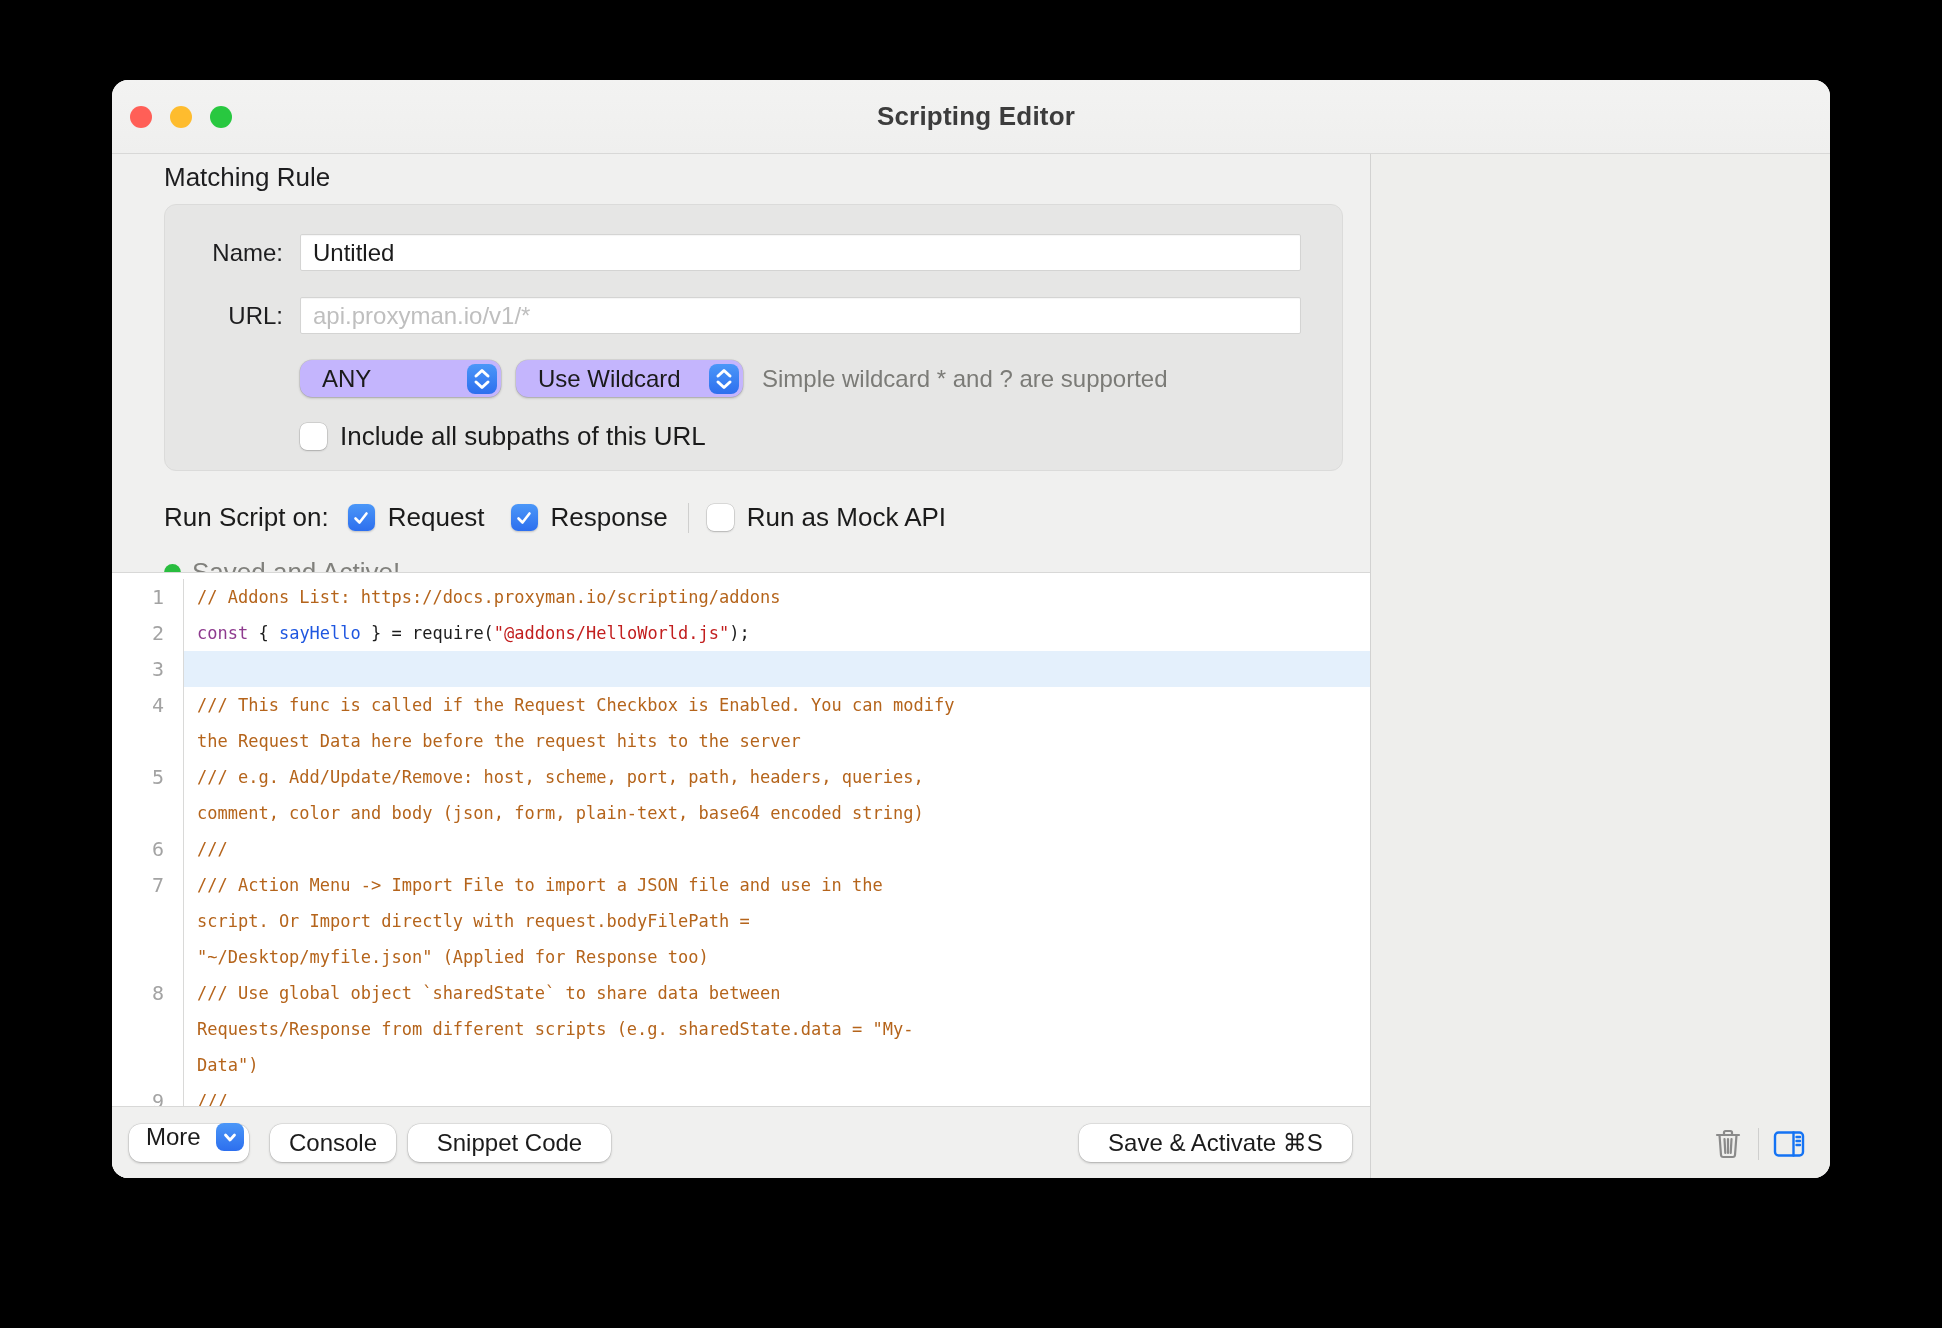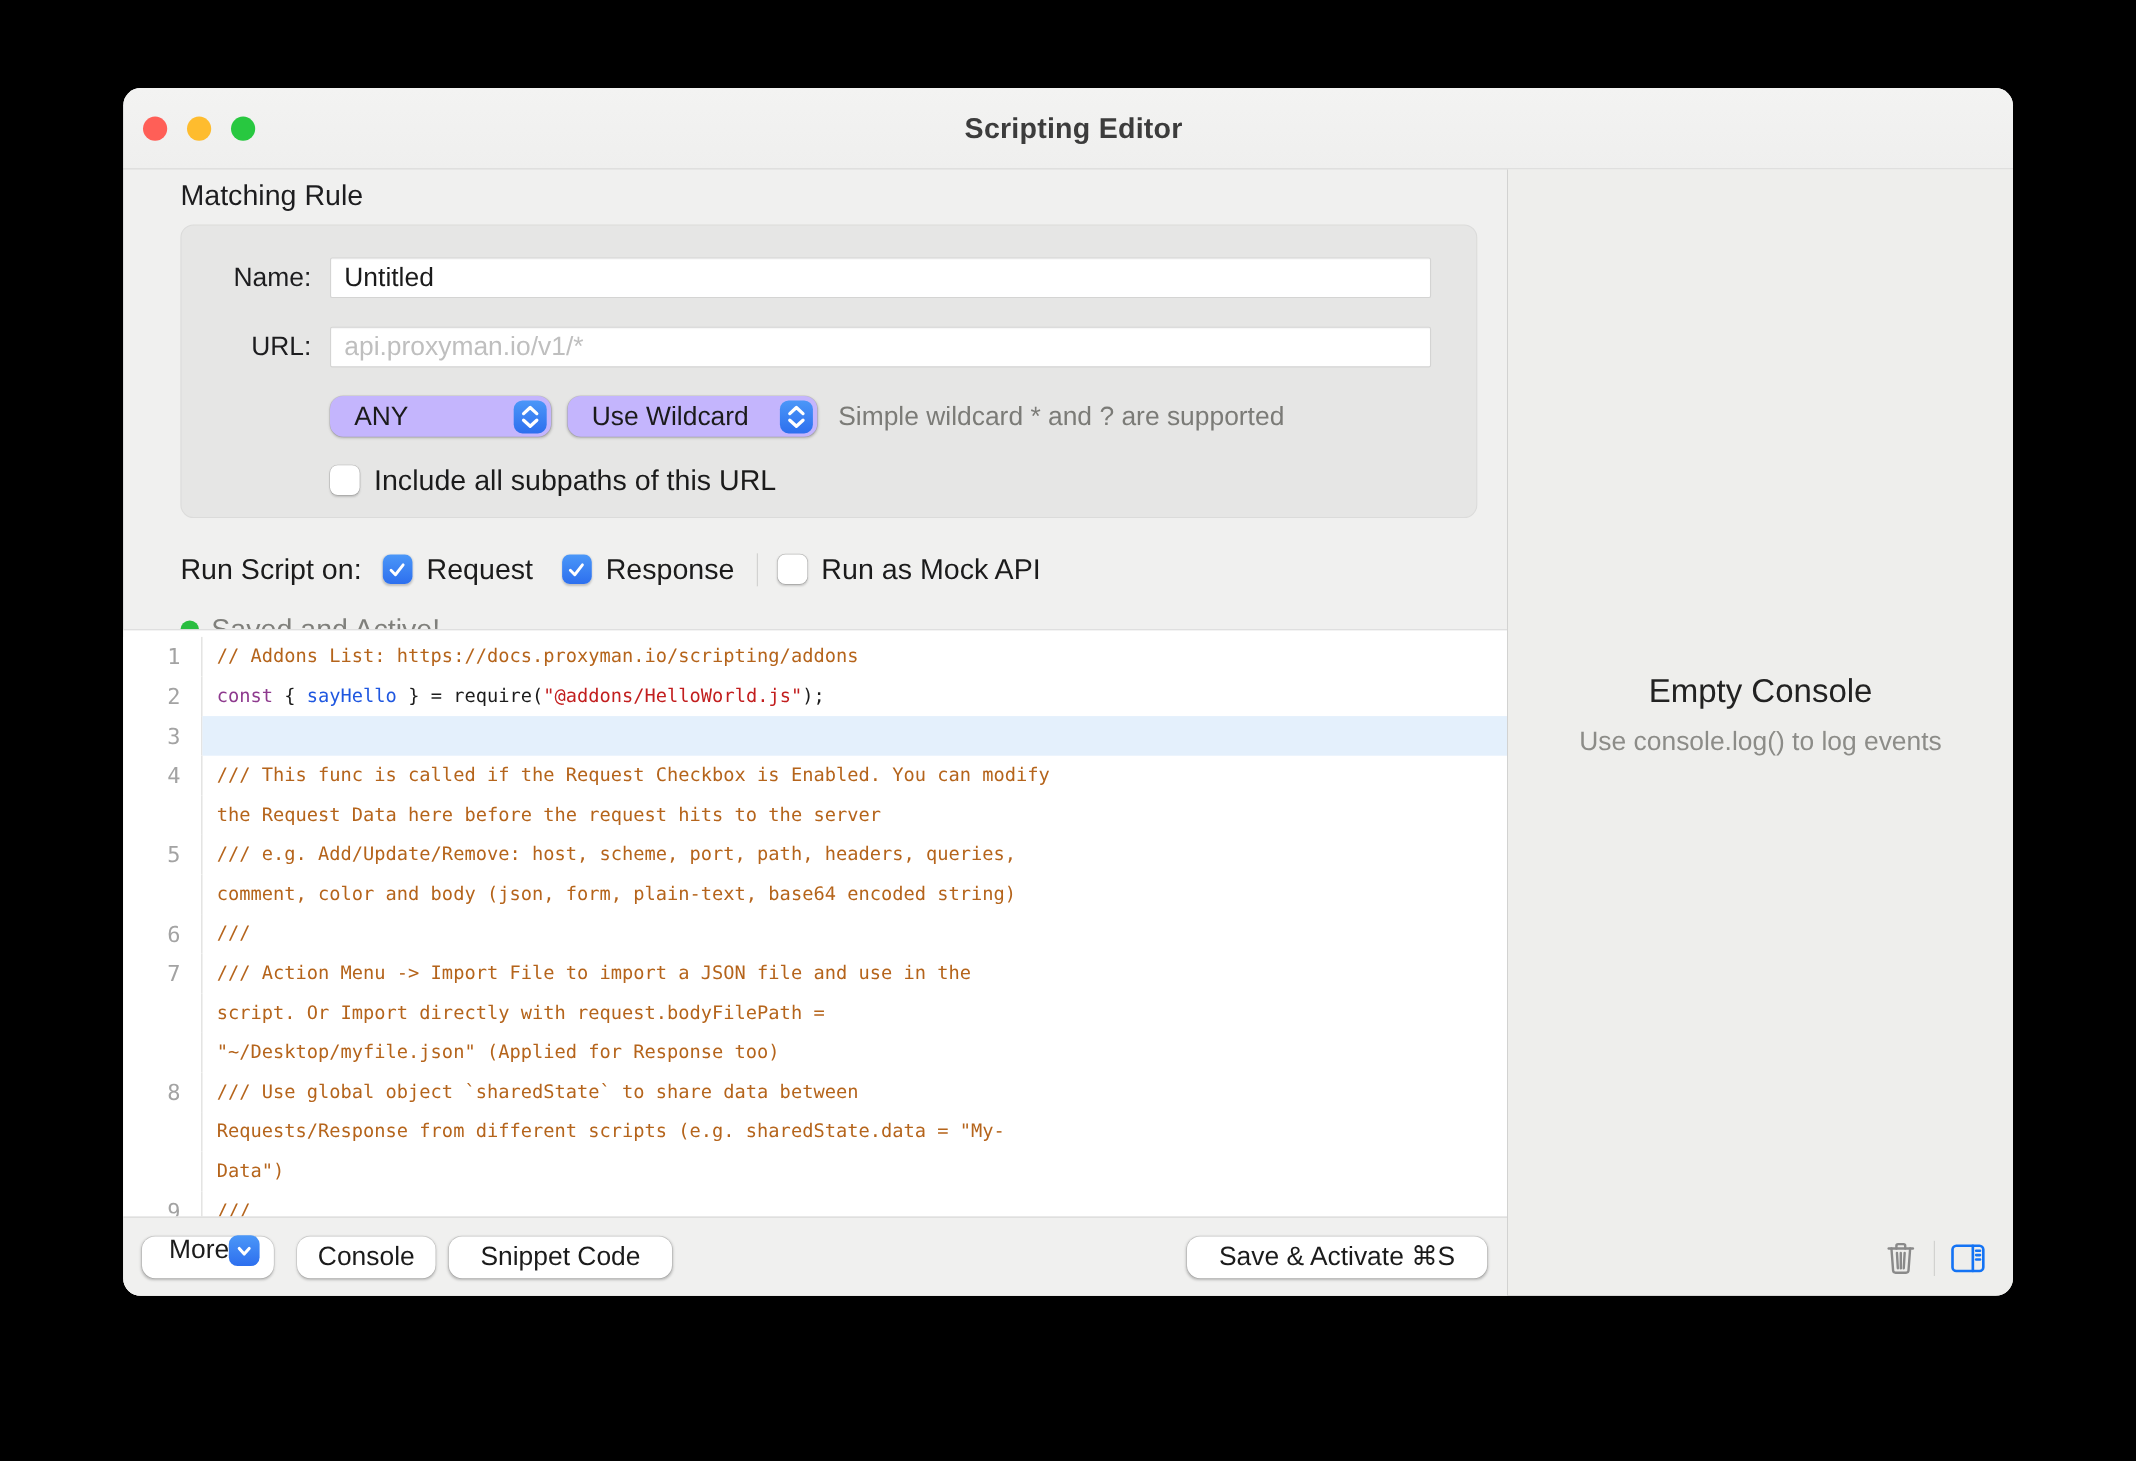--- a/index.html
+++ b/index.html
@@ -113,21 +113,21 @@
   .toolbar {
     flex:1; border-top:1px solid #D8D8D7; background:#F0F0EF;
     display:flex; align-items:center; padding:0 18px 0 17px;
   }
   .btn {
     height:38px; background:#FFFFFF; border:none; border-radius:12px;
     box-shadow:0 0 0 .5px rgba(0,0,0,.12), 0 1px 2.5px rgba(0,0,0,.25);
     font-size:24px; color:#1B1B1B; font-family:"Liberation Sans", sans-serif;
     display:flex; align-items:center; justify-content:center; cursor:default;
   }
-  .btn-more { width:120px; padding:0 5px 12px 17px; }
+  .btn-more { width:120px; justify-content:space-between; padding:0 5px 12px 17px; }
   .more-badge {
     width:28px; height:28px; border-radius:8px;
     background:linear-gradient(#4B97F8,#2D6FEE);
     display:flex; align-items:center; justify-content:center; flex:0 0 28px;
   }
   .btn-console { width:126px; margin-left:21px; }
   .btn-snippet { width:203px; margin-left:12px; }
   .btn-save { width:273px; margin-left:auto; }
 
   
@@ -309,24 +309,20 @@
           <button class="btn btn-snippet">
             <span>Snippet Code</span>
           </button>
           <button class="btn btn-save">
             <span>Save &amp; Activate ⌘S</span>
           </button>
         </div>
       </div>
 
       <div class="right-panel">
-        <div class="console-empty">
-          <div class="console-title">Empty Console</div>
-          <div class="console-subtitle">Use console.log() to log events</div>
-        </div>
         <div class="panel-actions">
           <span class="icon-btn">
             <svg width="34" height="36" viewBox="0 0 34 36" fill="none" stroke="#8A8A8A" stroke-width="2.2" stroke-linecap="round">
               <path d="M6 9 H28"></path>
               <path d="M13 9 V6.5 Q13 5 14.5 5 H19.5 Q21 5 21 6.5 V9"></path>
               <path d="M8.5 9 L10 29 Q10.2 31 12.2 31 H21.8 Q23.8 31 24 29 L25.5 9"></path>
               <path d="M13.5 13 L14.3 27"></path>
               <path d="M17 13 L17 27"></path>
               <path d="M20.5 13 L19.7 27"></path>
             </svg>

